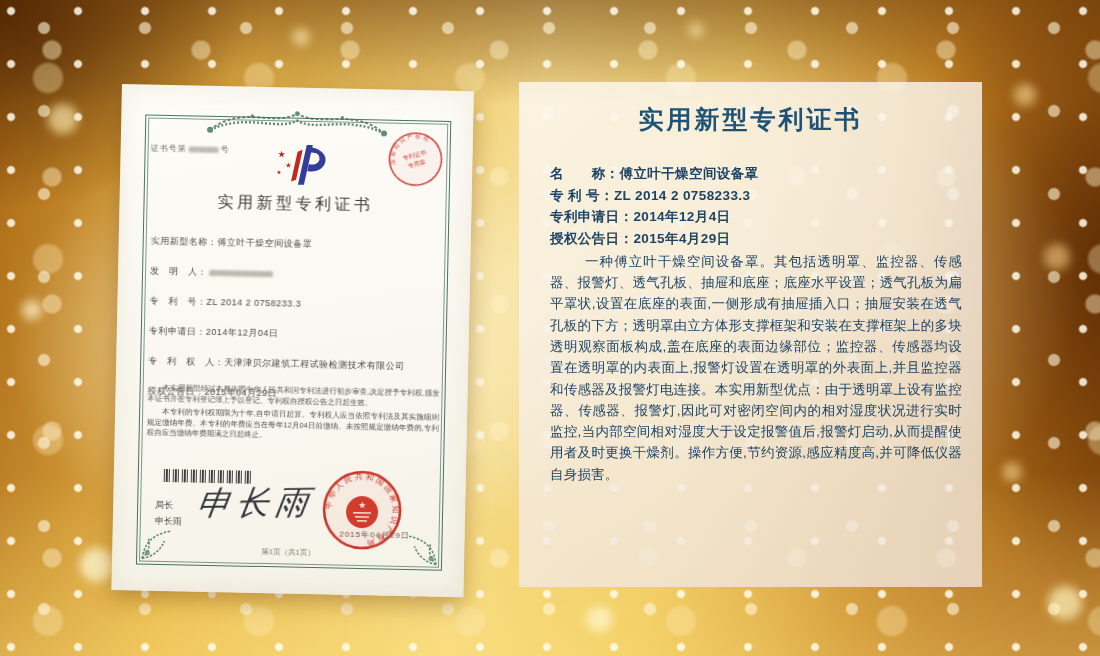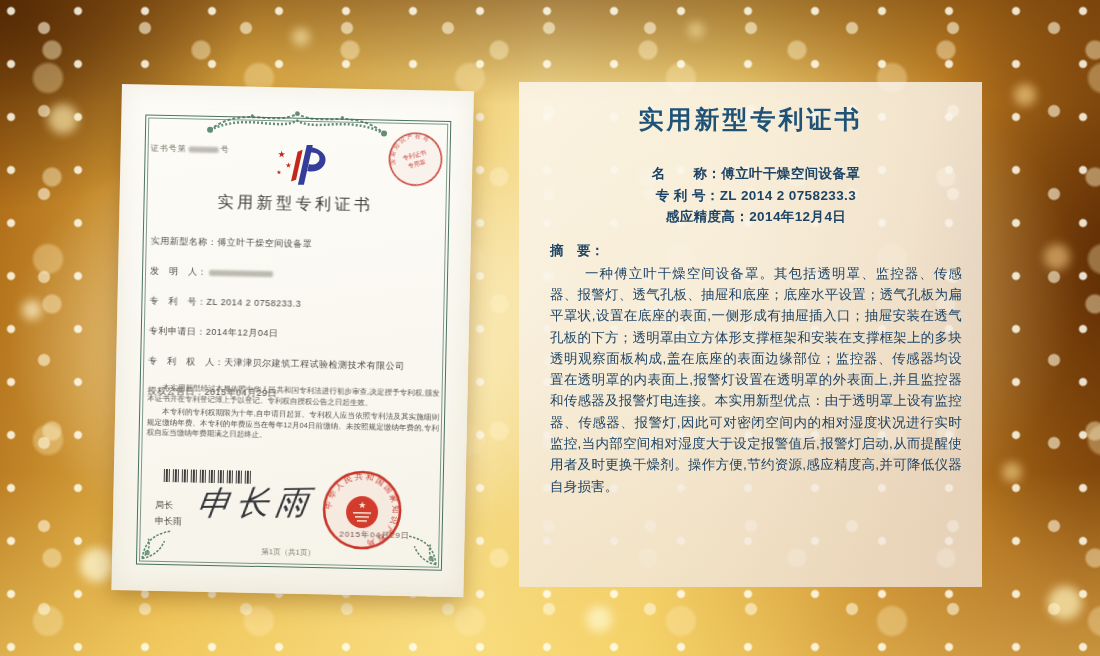--- a/index.html
+++ b/index.html
@@ -90,21 +90,21 @@
   
   .panel{
     position:absolute; left:519px; top:82px; width:463px; height:505px;
     background:linear-gradient(165deg, rgba(252,248,240,.84) 0%, rgba(246,238,228,.8) 55%, rgba(240,229,219,.8) 100%);
     box-sizing:border-box; padding:21px 20px 0 31px;
   }
   .ptitle{
     margin:0 0 0 -11px; text-align:center; font-size:25px; font-weight:bold;
     letter-spacing:3px; color:#1e5377;
   }
-  .pfields{margin-top:27px;text-align:center;}
+  .pfields{margin-top:27px;}
   .pline{font-size:13.5px; line-height:21.7px; font-weight:bold; color:#1d4365;
     letter-spacing:.4px; white-space:nowrap;}
   .pabs-label{margin-top:12px; font-size:13.5px; line-height:21.6px; font-weight:bold;
     color:#1d4365;}
   .pabs{margin:1px 0 0; font-size:13.5px; line-height:21.3px; font-weight:normal;
     color:#1d4365; text-align:justify; text-indent:2.6em; letter-spacing:.2px;}
 </style>
 </head>
 <body>
 
@@ -210,19 +210,19 @@
     </svg>
 
     <div class="cfooter">第1页（共1页）</div>
   </div>
 
   <div class="panel">
     <h1 class="ptitle">实用新型专利证书</h1>
     <div class="pfields">
       <div class="pline">名　　称：傅立叶干燥空间设备罩</div>
       <div class="pline">专 利 号：ZL 2014 2 0758233.3</div>
-      <div class="pline">感应精度高：2014年12月4日</div>
-    </div>
-    <div class="pabs-label">摘　要：</div>
+      <div class="pline">专利申请日：2014年12月4日</div>
+      <div class="pline">授权公告日：2015年4月29日</div>
+    </div>
     <p class="pabs">一种傅立叶干燥空间设备罩。其包括透明罩、监控器、传感器、报警灯、透气孔板、抽屉和底座；底座水平设置；透气孔板为扁平罩状,设置在底座的表面,一侧形成有抽屉插入口；抽屉安装在透气孔板的下方；透明罩由立方体形支撑框架和安装在支撑框架上的多块透明观察面板构成,盖在底座的表面边缘部位；监控器、传感器均设置在透明罩的内表面上,报警灯设置在透明罩的外表面上,并且监控器和传感器及报警灯电连接。本实用新型优点：由于透明罩上设有监控器、传感器、报警灯,因此可对密闭空间内的相对湿度状况进行实时监控,当内部空间相对湿度大于设定报警值后,报警灯启动,从而提醒使用者及时更换干燥剂。操作方便,节约资源,感应精度高,并可降低仪器自身损害。</p>
   </div>
 
 </div>
 
 </body></html>

